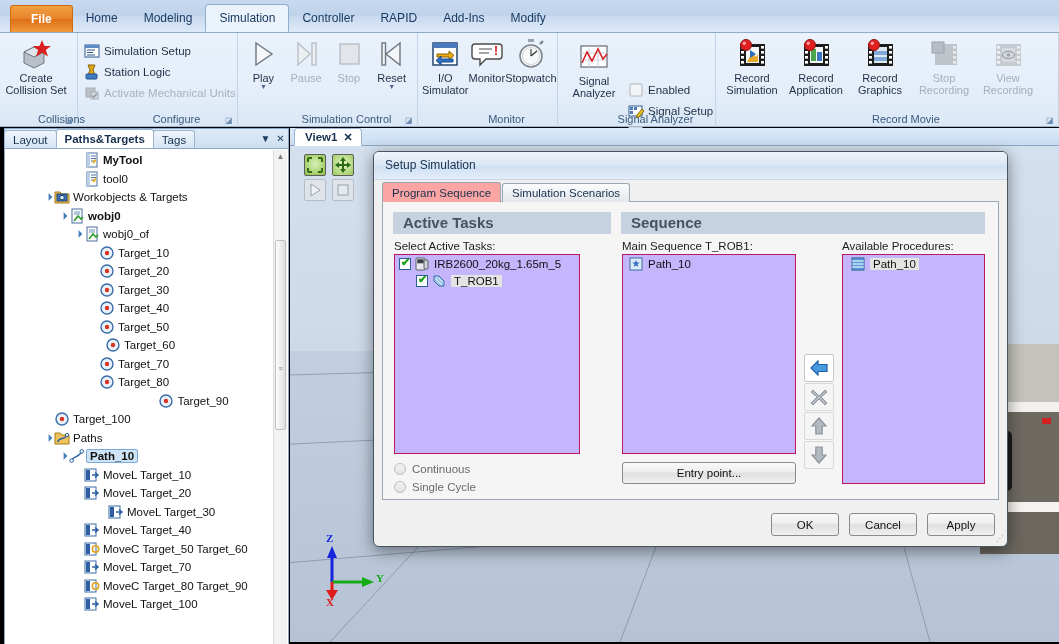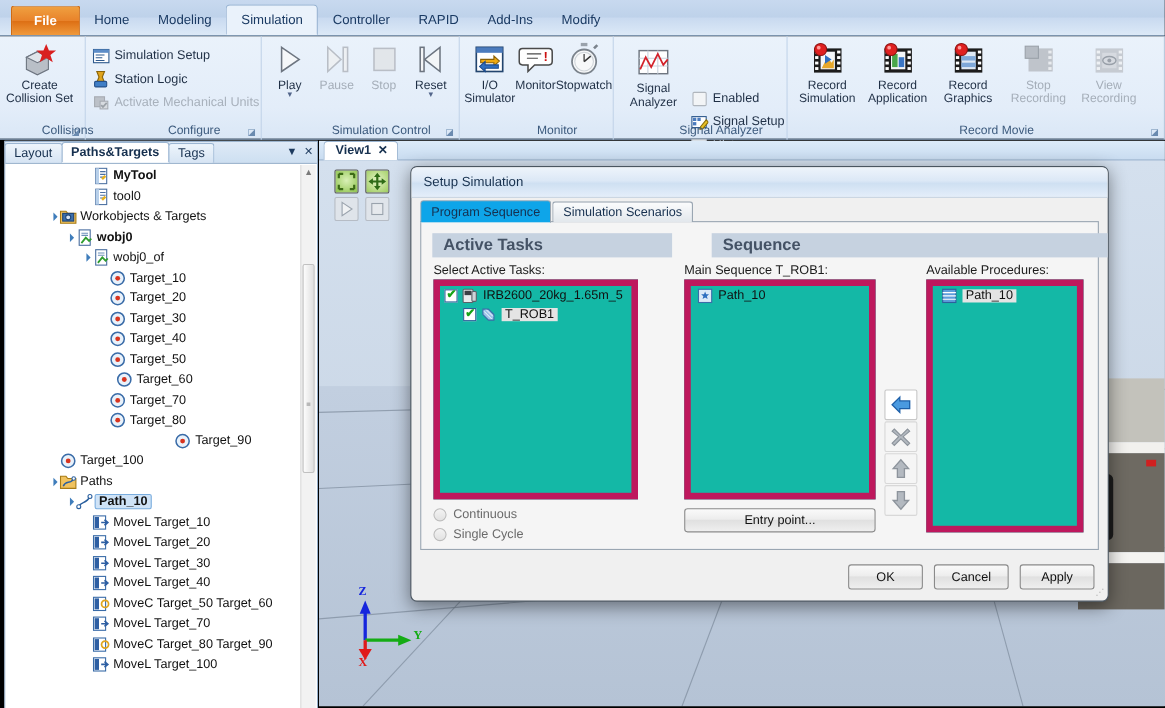--- a/index.html
+++ b/index.html
@@ -170,32 +170,32 @@
     border-bottom: 1px solid #cbd6e2;
   }
   #dlg-title { position: absolute; left: 11px; top: 6px; font-size: 12px; color: #17314f; }
   #dlg-body { position: absolute; left: 8px; top: 30px; right: 8px; bottom: 46px; }
   #dlg-tabs { height: 20px; display: flex; align-items: flex-end; position: relative; z-index: 3; }
   .dtab {
     font-size: 11.5px; color: #16304f; height: 19px; line-height: 19px; padding: 0 9px;
     border: 1px solid #9aa6b2; border-bottom: none; border-radius: 3px 3px 0 0;
     background: linear-gradient(to bottom,#fbfcfd,#e2e7ec); cursor: default; white-space: nowrap;
   }
-  .dtab.active { background: #0ea5e9; height: 21px; line-height: 20px; border-bottom: 1px solid #f5f5f5; margin-bottom: -1px; }
+  .dtab.active { background: #fca5a5; height: 21px; line-height: 20px; border-bottom: 1px solid #f5f5f5; margin-bottom: -1px; }
   .dtab + .dtab { margin-left: 1px; }
   #dtab-panel {
     position: absolute; left: 0; top: 19px; right: 0; bottom: 0;
     border: 1px solid #9aa6b2; background: #f5f5f5;
   }
   .section-hdr {
     background: #c6d2e0; color: #445265; font-size: 15px; font-weight: bold;
     height: 22px; line-height: 22px; padding-left: 10px;
   }
   .fieldlbl { font-size: 11.5px; color: #1b1b1b; }
-  .listbox { background: #14b8a6; border: 6px solid #be185d; overflow: hidden; }
+  .listbox { background: #c4b5fd; border: 1px solid #be185d; overflow: hidden; }
   .lrow { height: 17px; display: flex; align-items: center; padding-left: 3px; white-space: nowrap; cursor: default; }
   .lrow .ltxt { font-size: 11.5px; color: #111; margin-left: 4px; }
   .lrow .ltxt.sel { background: #e4e4e4; padding: 0 3px; }
   .cbox { width: 12px; height: 12px; border: 1px solid #2a6099; background: #fff; position: relative; flex: none; }
   .cbox:after { content: "✔"; position: absolute; left: 1px; top: -3px; font-size: 11px; color: #17a317; font-weight: bold; }
   .midbtn {
     width: 30px; height: 28px; border: 1px solid #d8d8d8; background: #f5f5f5;
     display: flex; align-items: center; justify-content: center; cursor: default; border-radius: 2px;
   }
   .midbtn.on { border: 1px solid #c7c7c7; background: #fff; }
@@ -763,21 +763,21 @@
           <span class="exp" style="transform: none;"></span>
           <span class="ico ico16">
             <svg width="16" height="16" viewBox="0 0 16 16" style="position:absolute;left:0;top:0;">
               <rect x="1" y="2" width="11" height="12" fill="#fff" stroke="#3a6ca8"></rect>
               <rect x="2" y="3" width="4" height="10" fill="#2e5fa3"></rect>
               <path d="M8 8 h5 M11 5.5 L14 8 L11 10.5" stroke="#2e5fa3" stroke-width="1.5" fill="none"></path>
             </svg>
           </span>
           <span class="tlbl">MoveL Target_20</span>
         </div>
-        <div class="tnode" style="padding-left: 68px; text-align: center;">
+        <div class="tnode" style="padding-left: 92px; text-align: center;">
           <span class="exp" style="transform: none;"></span>
           <span class="ico ico16">
             <svg width="16" height="16" viewBox="0 0 16 16" style="position:absolute;left:0;top:0;">
               <rect x="1" y="2" width="11" height="12" fill="#fff" stroke="#3a6ca8"></rect>
               <rect x="2" y="3" width="4" height="10" fill="#2e5fa3"></rect>
               <path d="M8 8 h5 M11 5.5 L14 8 L11 10.5" stroke="#2e5fa3" stroke-width="1.5" fill="none"></path>
             </svg>
           </span>
           <span class="tlbl">MoveL Target_30</span>
         </div>
@@ -934,21 +934,21 @@
     <div id="dlg-body">
       <div id="dlg-tabs">
           <div class="dtab active">Program Sequence</div>
           <div class="dtab">Simulation Scenarios</div>
         </div>
 
       <div id="dtab-panel">
 
         <div class="section-hdr" style="position:absolute;left:10px;top:10px;width:218px;">Active Tasks</div>
 
-        <div class="section-hdr" style="position:absolute;left:238px;top:10px;width:364px;margin-left:26px;">Sequence</div>
+        <div class="section-hdr" style="position:absolute;left:238px;top:10px;width:364px;">Sequence</div>
 
         <div class="fieldlbl" style="position:absolute;left:11px;top:38px;">Select Active Tasks:</div>
         <div class="listbox" id="active-tasks-list" style="position:absolute;left:11px;top:52px;width:186px;height:200px;">
             <div class="lrow" style="padding-left: 4px;">
               <span class="cbox"></span>
               <span class="ico ico16" style="margin-left: 3px;">
                 <svg width="16" height="16" viewBox="0 0 16 16" style="position:absolute;left:0;top:0;">
                   <rect x="2" y="2" width="9" height="12" rx="1" fill="#e8eaed" stroke="#5a6068"></rect>
                   <rect x="3.3" y="3.3" width="6.4" height="4" fill="#3b3f45"></rect>
                   <rect x="10" y="4" width="4" height="9" rx="1" fill="#cfd3d8" stroke="#5a6068"></rect>

